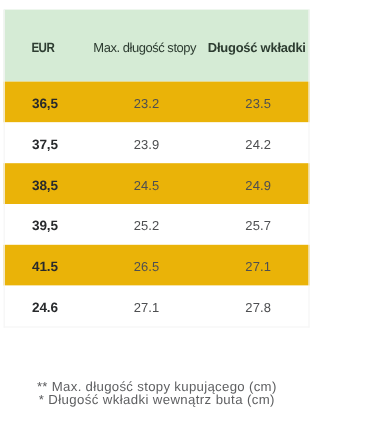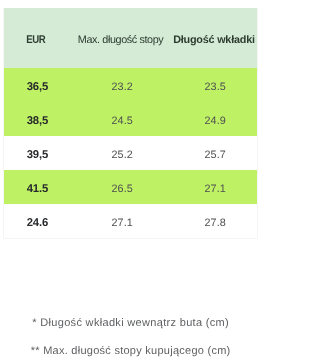--- a/index.html
+++ b/index.html
@@ -81,21 +81,21 @@
     letter-spacing: -0.2px;
     text-indent: -0.2px;
   }
   thead th.c3 > span { left: 0.2px; }
   thead th > span {
     display: inline-block;
     position: relative;
     top: 1.7px;
   }
   tbody tr { height: 34px; }
-  tbody tr.odd  { background: #bef264; }
+  tbody tr.odd  { background: #eab308; }
   tbody tr.even { background: #ffffff; }
   tbody td {
     font-size: 10.8px;
     color: #4e4f51;
     text-align: center;
     vertical-align: middle;
   }
   tbody td > span {
     display: inline-block;
     position: relative;
@@ -158,20 +158,25 @@
         <th class="c2"><span>Max. długość stopy</span></th>
         <th class="c3"><span>Długość wkładki</span></th>
       </tr>
     </thead>
     <tbody>
           <tr class="odd">
             <td class="c1"><span>36,5</span></td>
             <td class="c2"><span>23.2</span></td>
             <td class="c3"><span>23.5</span></td>
           </tr>
+          <tr class="even">
+            <td class="c1"><span>37,5</span></td>
+            <td class="c2"><span>23.9</span></td>
+            <td class="c3"><span>24.2</span></td>
+          </tr>
           <tr class="odd">
             <td class="c1"><span>38,5</span></td>
             <td class="c2"><span>24.5</span></td>
             <td class="c3"><span>24.9</span></td>
           </tr>
           <tr class="even">
             <td class="c1"><span>39,5</span></td>
             <td class="c2"><span>25.2</span></td>
             <td class="c3"><span>25.7</span></td>
           </tr>
@@ -183,16 +188,16 @@
           <tr class="even">
             <td class="c1"><span>24.6</span></td>
             <td class="c2"><span>27.1</span></td>
             <td class="c3"><span>27.8</span></td>
           </tr>
         </tbody>
   </table>
   </div>
 
   <div class="notes">
+    <div class="note n2">** Max. długość stopy kupującego (cm)</div>
     <div class="note n1">* Długość wkładki wewnątrz buta (cm)</div>
-    <div class="note n2">** Max. długość stopy kupującego (cm)</div>
   </div>
 </div>
 
 </body></html>

